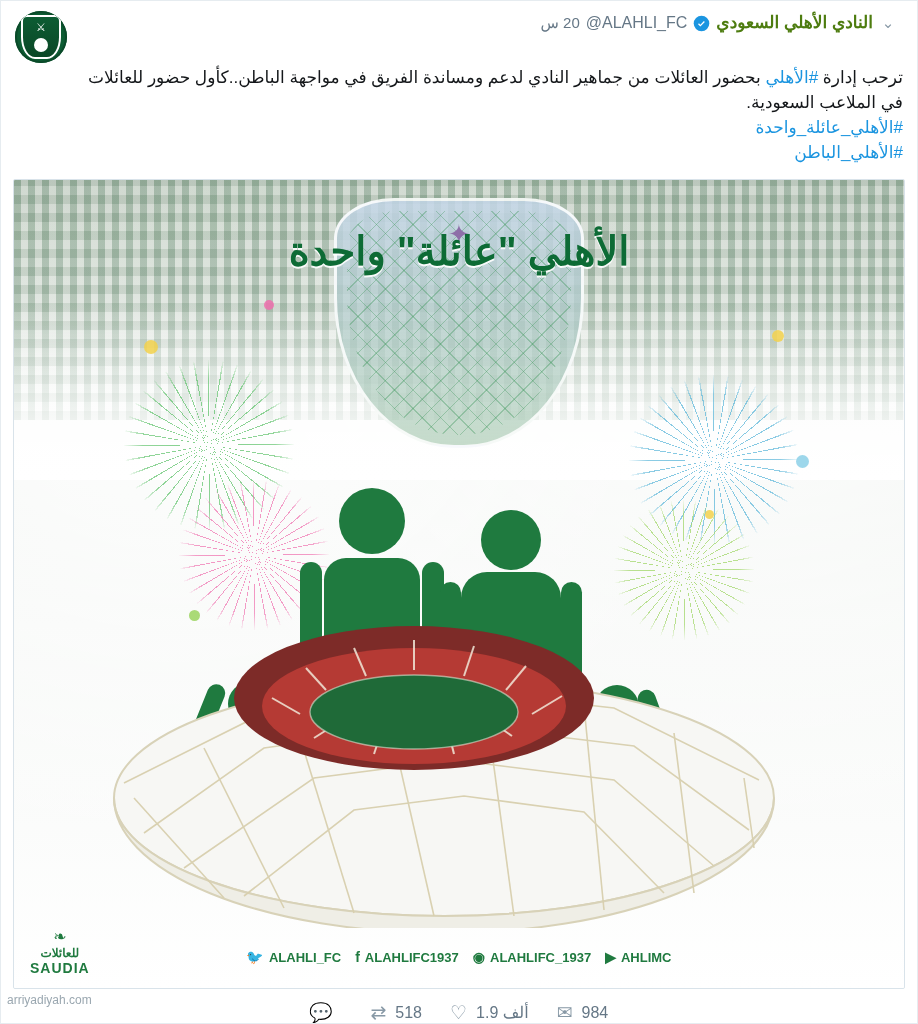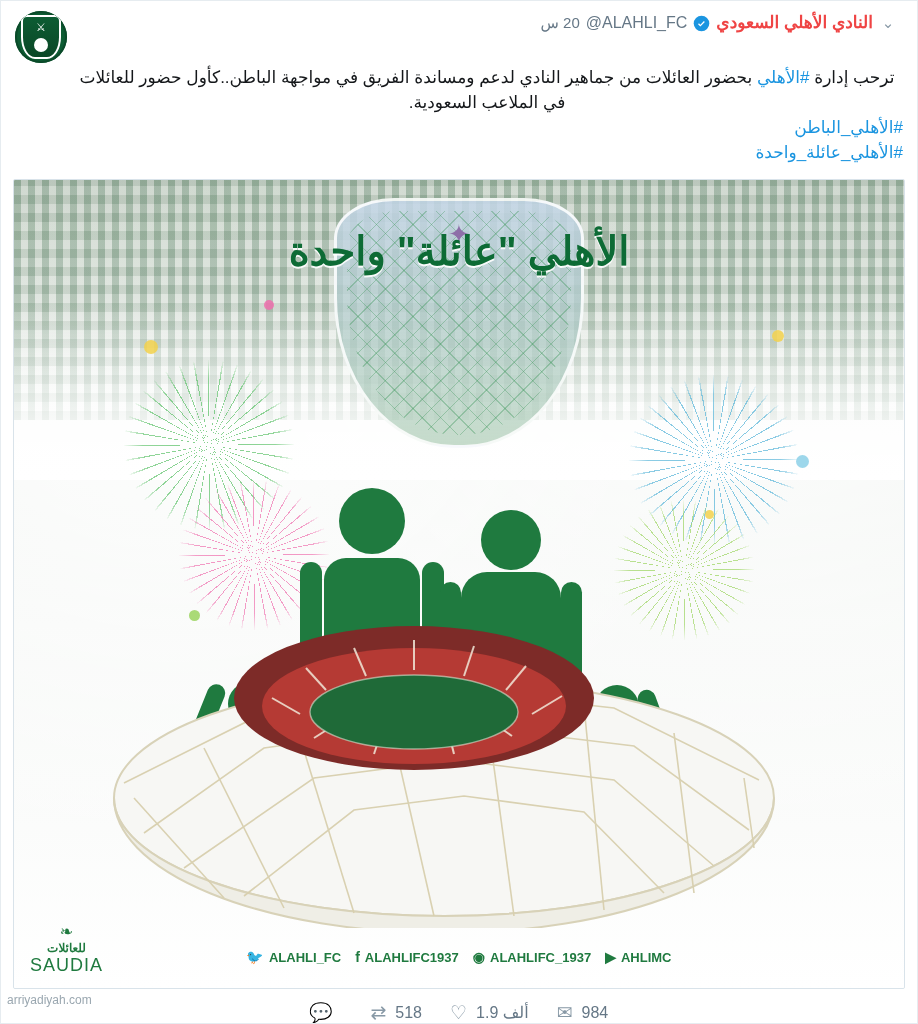--- a/index.html
+++ b/index.html
@@ -85,21 +85,21 @@
     display: flex;
     flex-direction: row;
     align-items: center;
     justify-content: flex-start;
     gap: 6px;
     line-height: 20px;
   }
   .display-name {
     font-weight: bold;
     font-size: 17px;
-    color: #ef4444;
+    color: #4d7c0f;
     white-space: nowrap;
   }
   .verified-badge {
     display: inline-block;
     width: 17px;
     height: 17px;
     line-height: 17px;
   }
   .handle {
     font-size: 16px;
@@ -130,21 +130,20 @@
     padding: 2px 14px 6px 70px;
     box-sizing: border-box;
     text-align: right;
   }
   .tweet-text {
     font-size: 17px;
     line-height: 25px;
     color: #14171a;
     margin: 0;
     word-wrap: break-word;
-    text-align: center;
   }
   .link {
     color: #1b95e0;
     text-decoration: none;
     cursor: pointer;
   }
   .hashtag-line {
     font-size: 17px;
     line-height: 25px;
     color: #1b95e0;
@@ -270,21 +269,21 @@
   .social-glyph { font-size: 14px; line-height: 14px; }
   .saudia {
     position: absolute;
     left: 16px;
     bottom: 12px;
     text-align: center;
     color: #1f7a3f;
     direction: rtl;
   }
   .saudia .ar { font-size: 12px; font-weight: bold; }
-  .saudia .en { font-size: 18px; font-weight: normal; letter-spacing: 1px; direction: ltr; }
+  .saudia .en { font-size: 14px; font-weight: bold; letter-spacing: 1px; direction: ltr; }
   .saudia .mark { font-size: 16px; }
 
   
   .actions {
     display: flex;
     flex-direction: row-reverse;
     align-items: center;
     justify-content: center;
     gap: 28px;
     padding: 10px 0 12px 0;
@@ -338,22 +337,22 @@
     <div class="avatar">
       <div class="crest">
         <div class="swords">⚔</div>
         <div class="ball"></div>
       </div>
     </div>
   </div>
 
   <div class="tweet-body">
     <p class="tweet-text"><span>ترحب إدارة </span><span class="link">#الأهلي</span><span> بحضور العائلات من جماهير النادي لدعم ومساندة الفريق في مواجهة الباطن..كأول حضور للعائلات في الملاعب السعودية.</span></p>
+    <div class="hashtag-line">#الأهلي_عائلة_واحدة</div>
     <div class="hashtag-line">#الأهلي_الباطن</div>
-    <div class="hashtag-line">#الأهلي_عائلة_واحدة</div>
   </div>
 
   <div class="media-wrap">
     <div class="poster">
       <div class="crowd"></div>
       <div class="crowd-fade"></div>
 
       <div class="shield">
         <div class="net"></div>
         <div class="star">✦</div>

